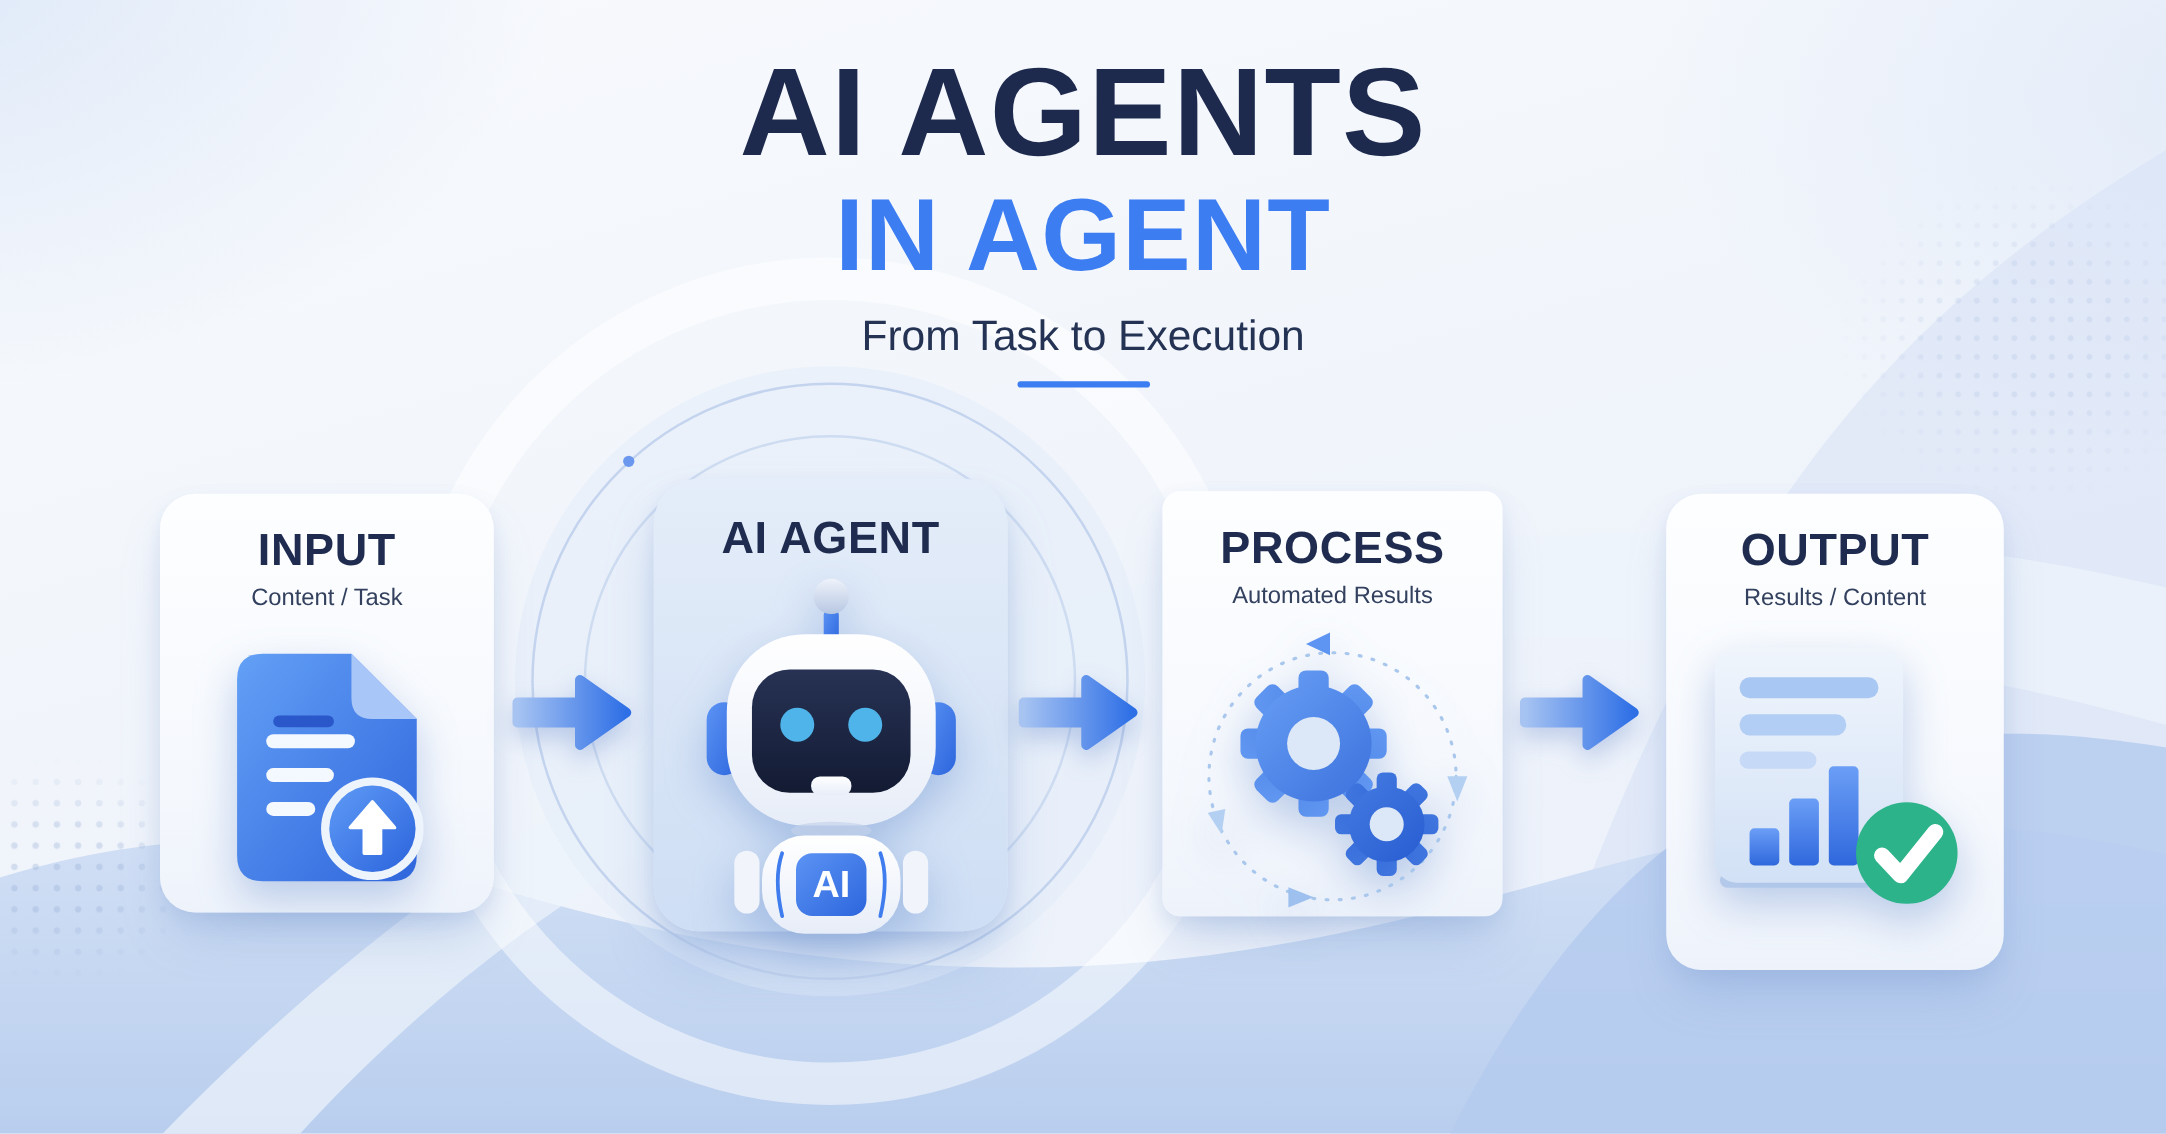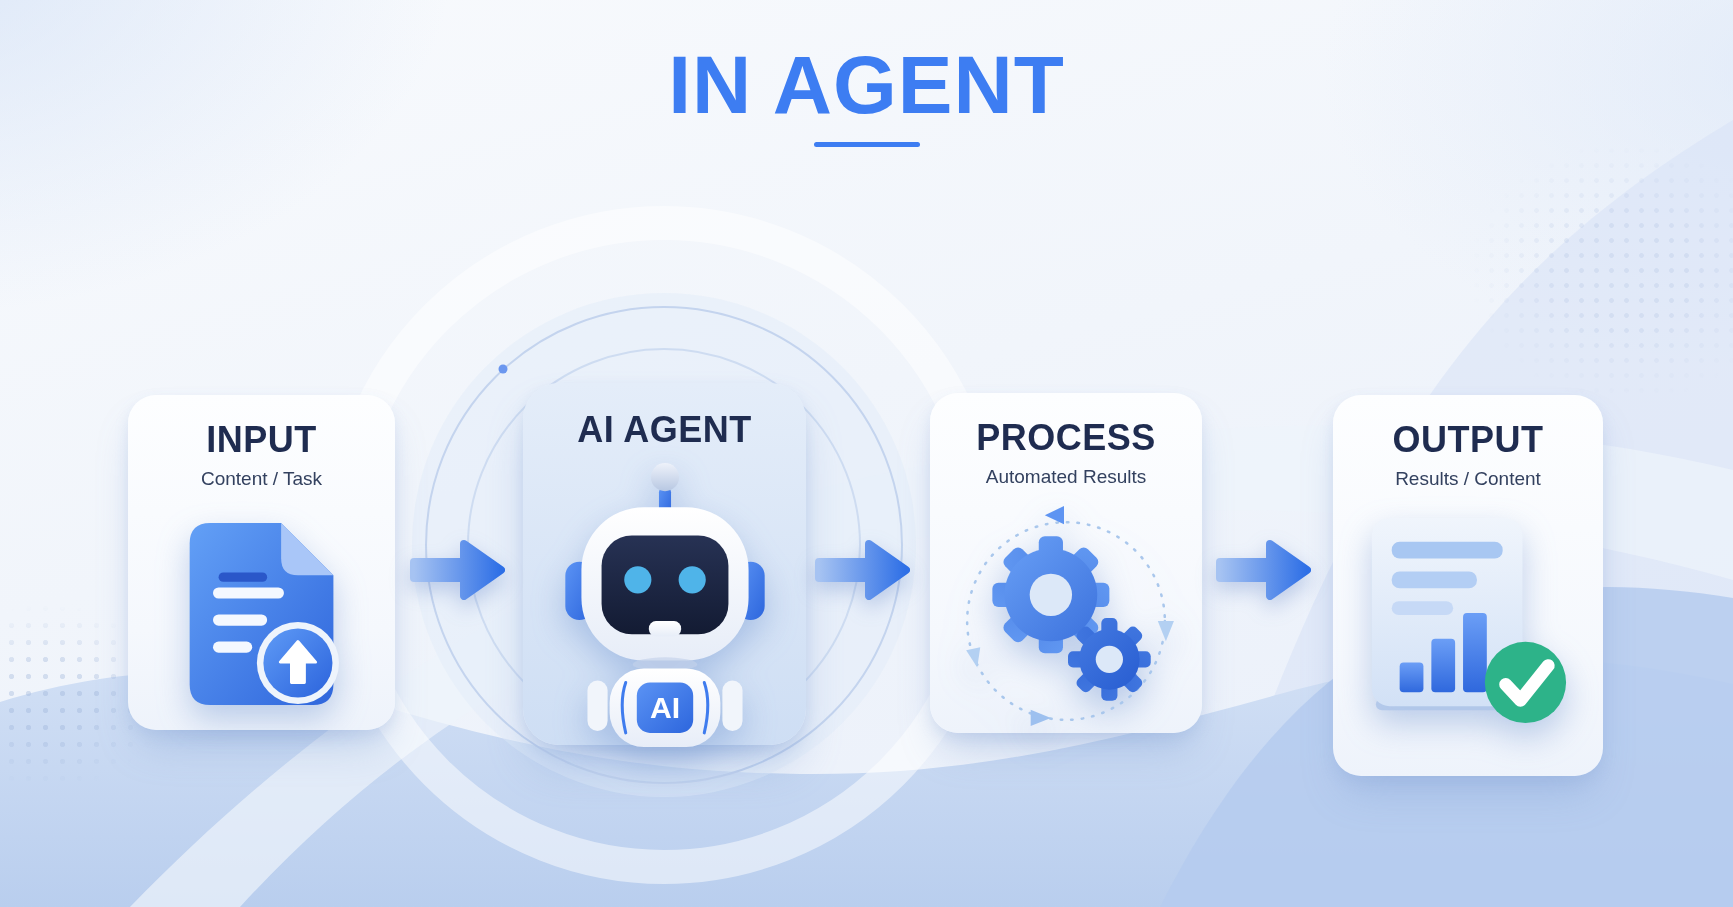--- a/index.html
+++ b/index.html
@@ -45,21 +45,21 @@
     border-radius:28px;
     box-shadow:0 24px 40px -12px rgba(122,154,208,.40), 0 6px 14px rgba(140,168,218,.18);
   }
   .card h3{font-size:36px;font-weight:800;letter-spacing:.5px;color:var(--card-title);margin-top:24px;}
   .card .card-sub{font-size:19px;font-weight:500;color:var(--card-subtitle);margin-top:7px;}
   .card-input{left:128px;top:395px;width:267px;height:335px;}
   .card-agent{left:523px;top:383px;width:283px;height:362px;border-radius:36px;
     background:linear-gradient(180deg,#e4edf9 0%,#d7e4f6 60%,#cedef4 100%);
     box-shadow:0 26px 46px -12px rgba(115,150,208,.48), 0 6px 14px rgba(130,160,215,.2);}
   .card-agent h3{margin-top:26px;}
-  .card-process{left:930px;top:393px;width:272px;height:340px;}
+  .card-process{left:930px;top:393px;width:272px;height:340px;border-radius:14px;}
   .card-output{left:1333px;top:395px;width:270px;height:381px;}
   .icon-wrap{display:flex;justify-content:center;align-items:center;}
   .icon-shadow{filter:drop-shadow(0 14px 16px rgba(84,126,198,.35));}
 
   .arrow{position:absolute;z-index:3;width:100px;height:78px;top:531px;
     filter:drop-shadow(0 8px 10px rgba(70,110,190,.3));}
   .arrow-1{left:407px;} .arrow-2{left:812px;} .arrow-3{left:1213px;}
 </style>
 </head>
 <body>
@@ -84,21 +84,23 @@
     <circle cx="664" cy="545" r="322" fill="none" stroke="#ffffff" stroke-opacity=".5" stroke-width="34"></circle>
     <circle cx="664" cy="545" r="238" fill="none" stroke="#c4d4ee" stroke-width="2"></circle>
     <circle cx="664" cy="545" r="196" fill="none" stroke="#cedcf1" stroke-width="2"></circle>
     <circle cx="503" cy="369" r="4.5" fill="#6b97ef"></circle>
   </svg>
 
   <div class="dots dots-left"></div>
   <div class="dots dots-right"></div>
 
   <div class="header">
+    <div class="title-line1">AI AGENTS</div>
     <div class="title-line2">IN AGENT</div>
+    <div class="subtitle">From Task to Execution</div>
     <div class="subtitle-underline"></div>
   </div>
 
   <section class="card card-input">
     <h3>INPUT</h3>
     <div class="card-sub">Content / Task</div>
     <div class="icon-wrap" style="margin-top:28px;">
       <svg class="icon-shadow" width="154" height="192" viewBox="0 0 165 205" aria-hidden="true">
         <defs>
           <linearGradient id="docGrad" x1="0" y1="0" x2="1" y2="1">

